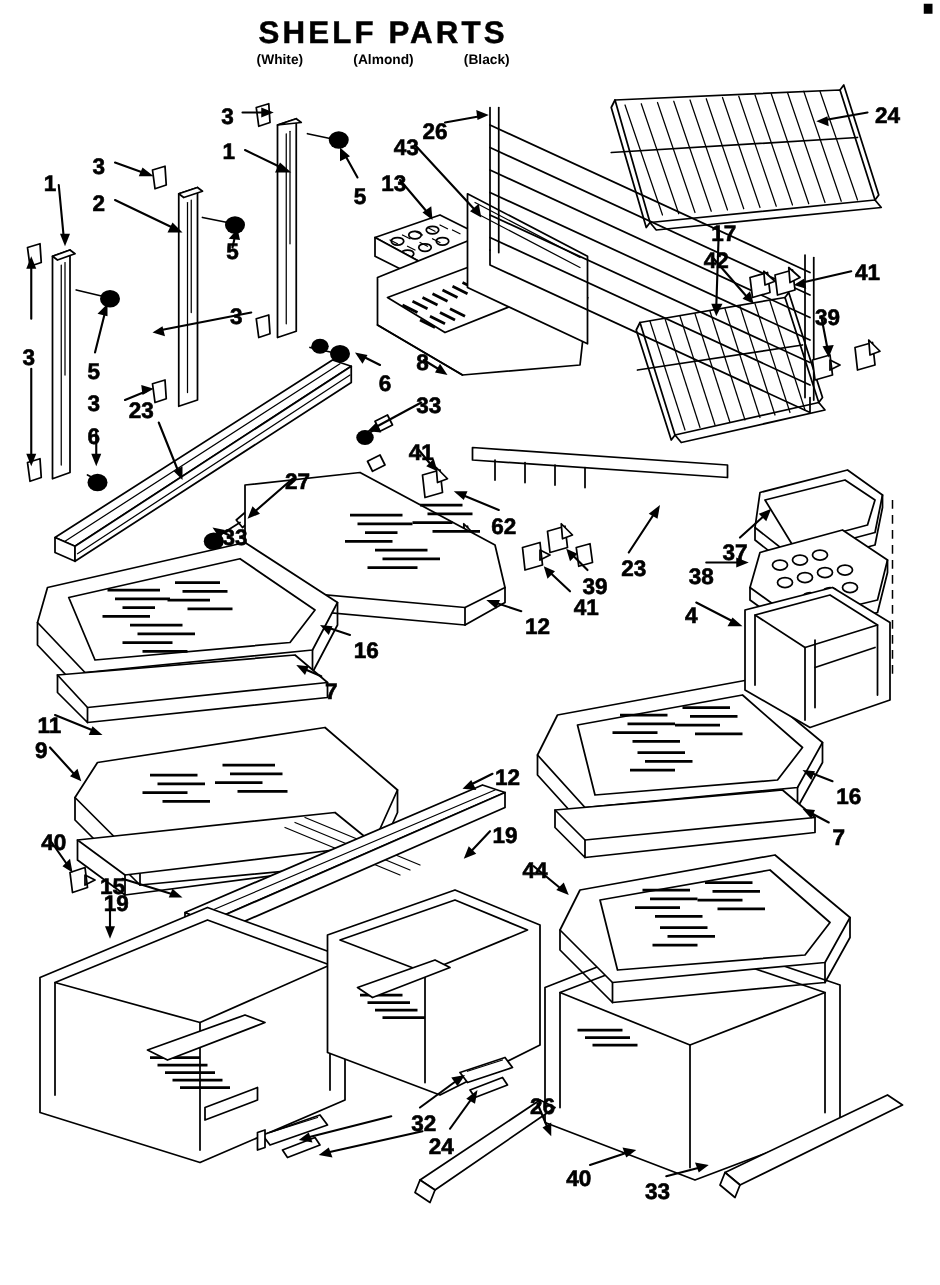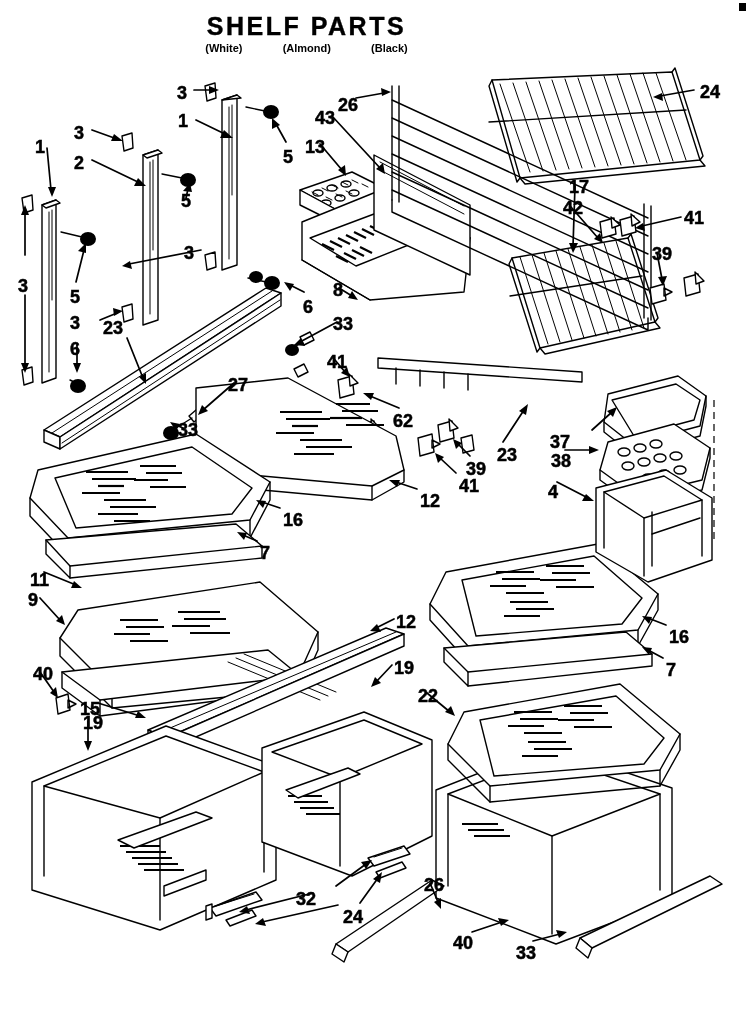--- a/index.html
+++ b/index.html
@@ -705,35 +705,35 @@
     <span class="callout" style="left:333px;top:281px">8</span>
     <span class="callout" style="left:333px;top:315px">33</span>
     <span class="callout" style="left:327px;top:353px">41</span>
     <span class="callout" style="left:178px;top:421px">33</span>
     <span class="callout" style="left:228px;top:376px">27</span>
     <span class="callout" style="left:393px;top:412px">62</span>
     <span class="callout" style="left:497px;top:446px">23</span>
     <span class="callout" style="left:466px;top:460px">39</span>
     <span class="callout" style="left:459px;top:477px">41</span>
     <span class="callout" style="left:420px;top:492px">12</span>
-    <span class="callout" style="left:550px;top:433px">37</span>
+    <span class="callout" style="left:578px;top:433px">37</span>
     <span class="callout" style="left:551px;top:452px">38</span>
     <span class="callout" style="left:548px;top:483px">4</span>
     <span class="callout" style="left:283px;top:511px">16</span>
     <span class="callout" style="left:260px;top:544px">7</span>
     <span class="callout" style="left:30px;top:571px">11</span>
     <span class="callout" style="left:28px;top:591px">9</span>
     <span class="callout" style="left:669px;top:628px">16</span>
     <span class="callout" style="left:666px;top:661px">7</span>
     <span class="callout" style="left:396px;top:613px">12</span>
     <span class="callout" style="left:394px;top:659px">19</span>
-    <span class="callout" style="left:418px;top:687px">22</span>
+    <span class="callout" style="left:418px;top:687px">44</span>
     <span class="callout" style="left:33px;top:665px">40</span>
     <span class="callout" style="left:80px;top:700px">15</span>
     <span class="callout" style="left:83px;top:714px">19</span>
-    <span class="callout" style="left:296px;top:890px">32</span>
+    <span class="callout" style="left:329px;top:890px">32</span>
     <span class="callout" style="left:343px;top:908px">24</span>
     <span class="callout" style="left:424px;top:876px">26</span>
     <span class="callout" style="left:453px;top:934px">40</span>
     <span class="callout" style="left:516px;top:944px">33</span>
   </div>
 
 </div>
 
 </body></html>

